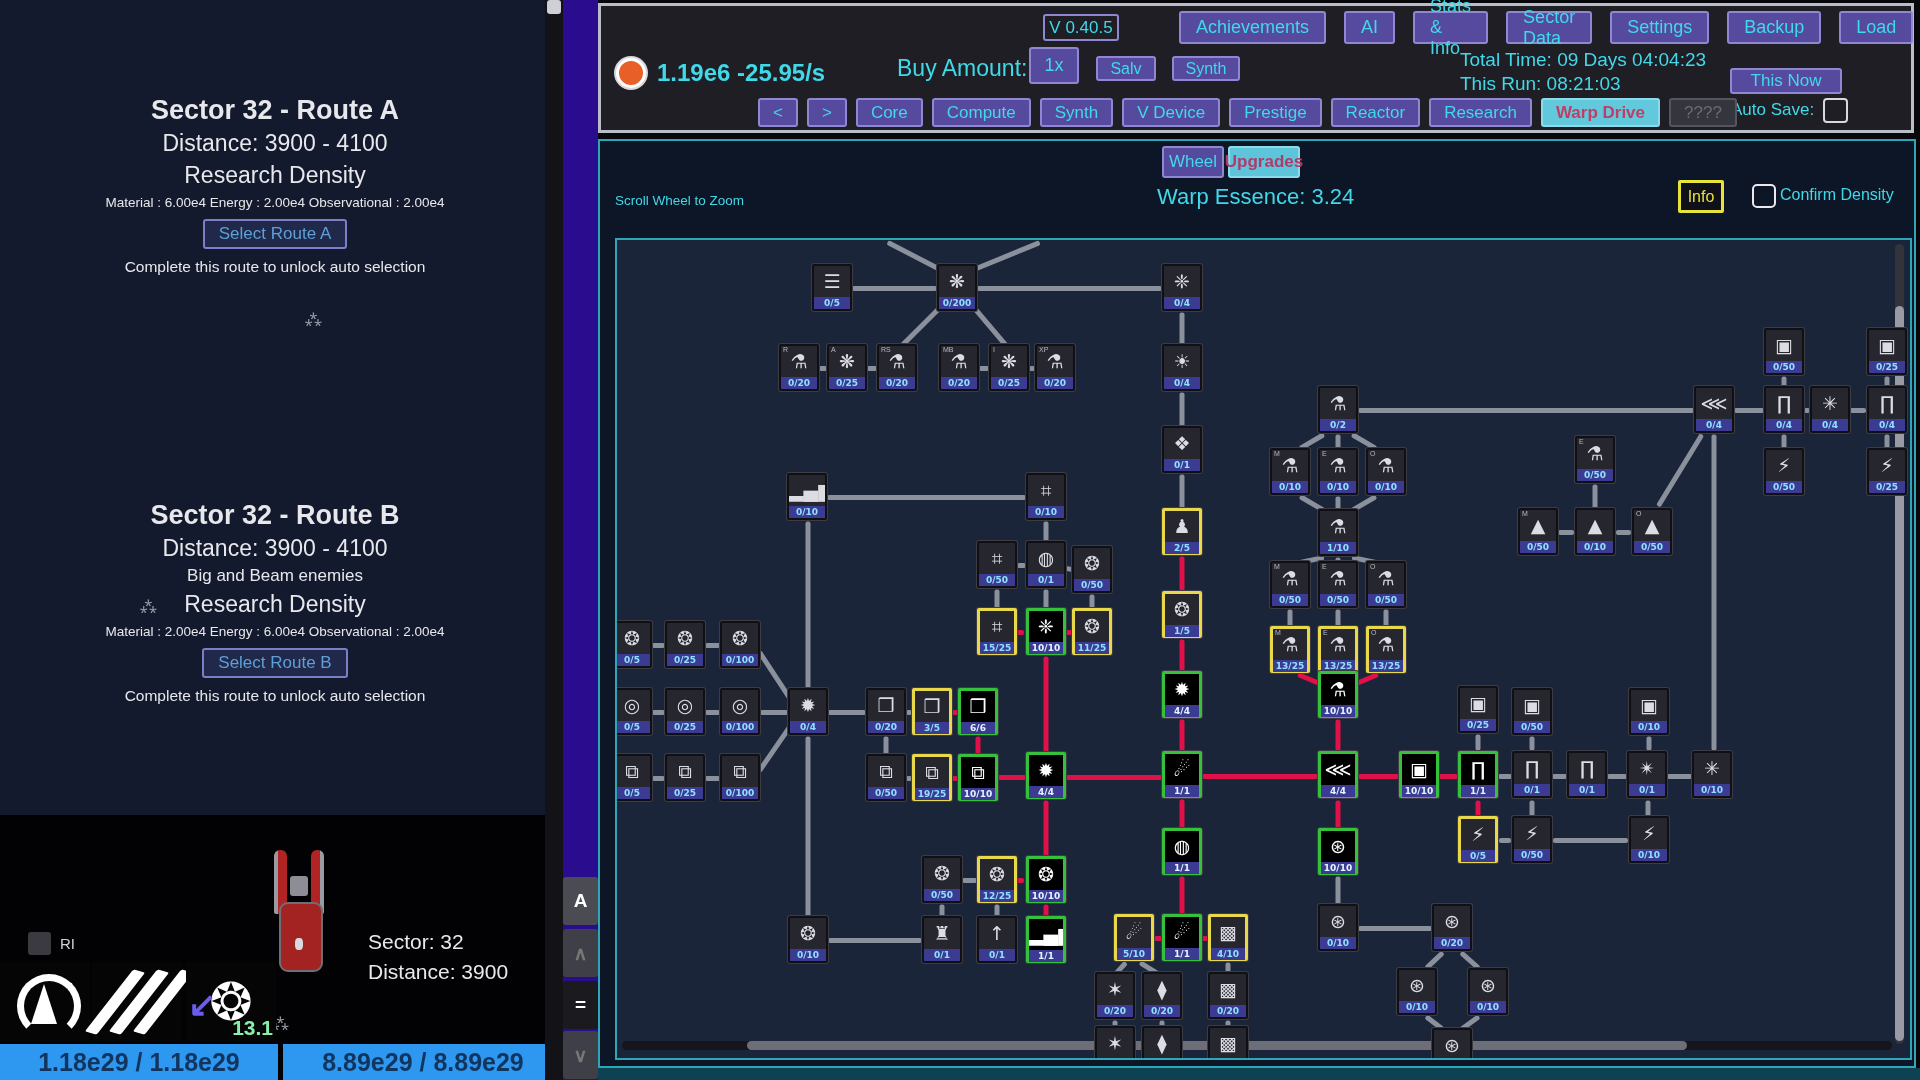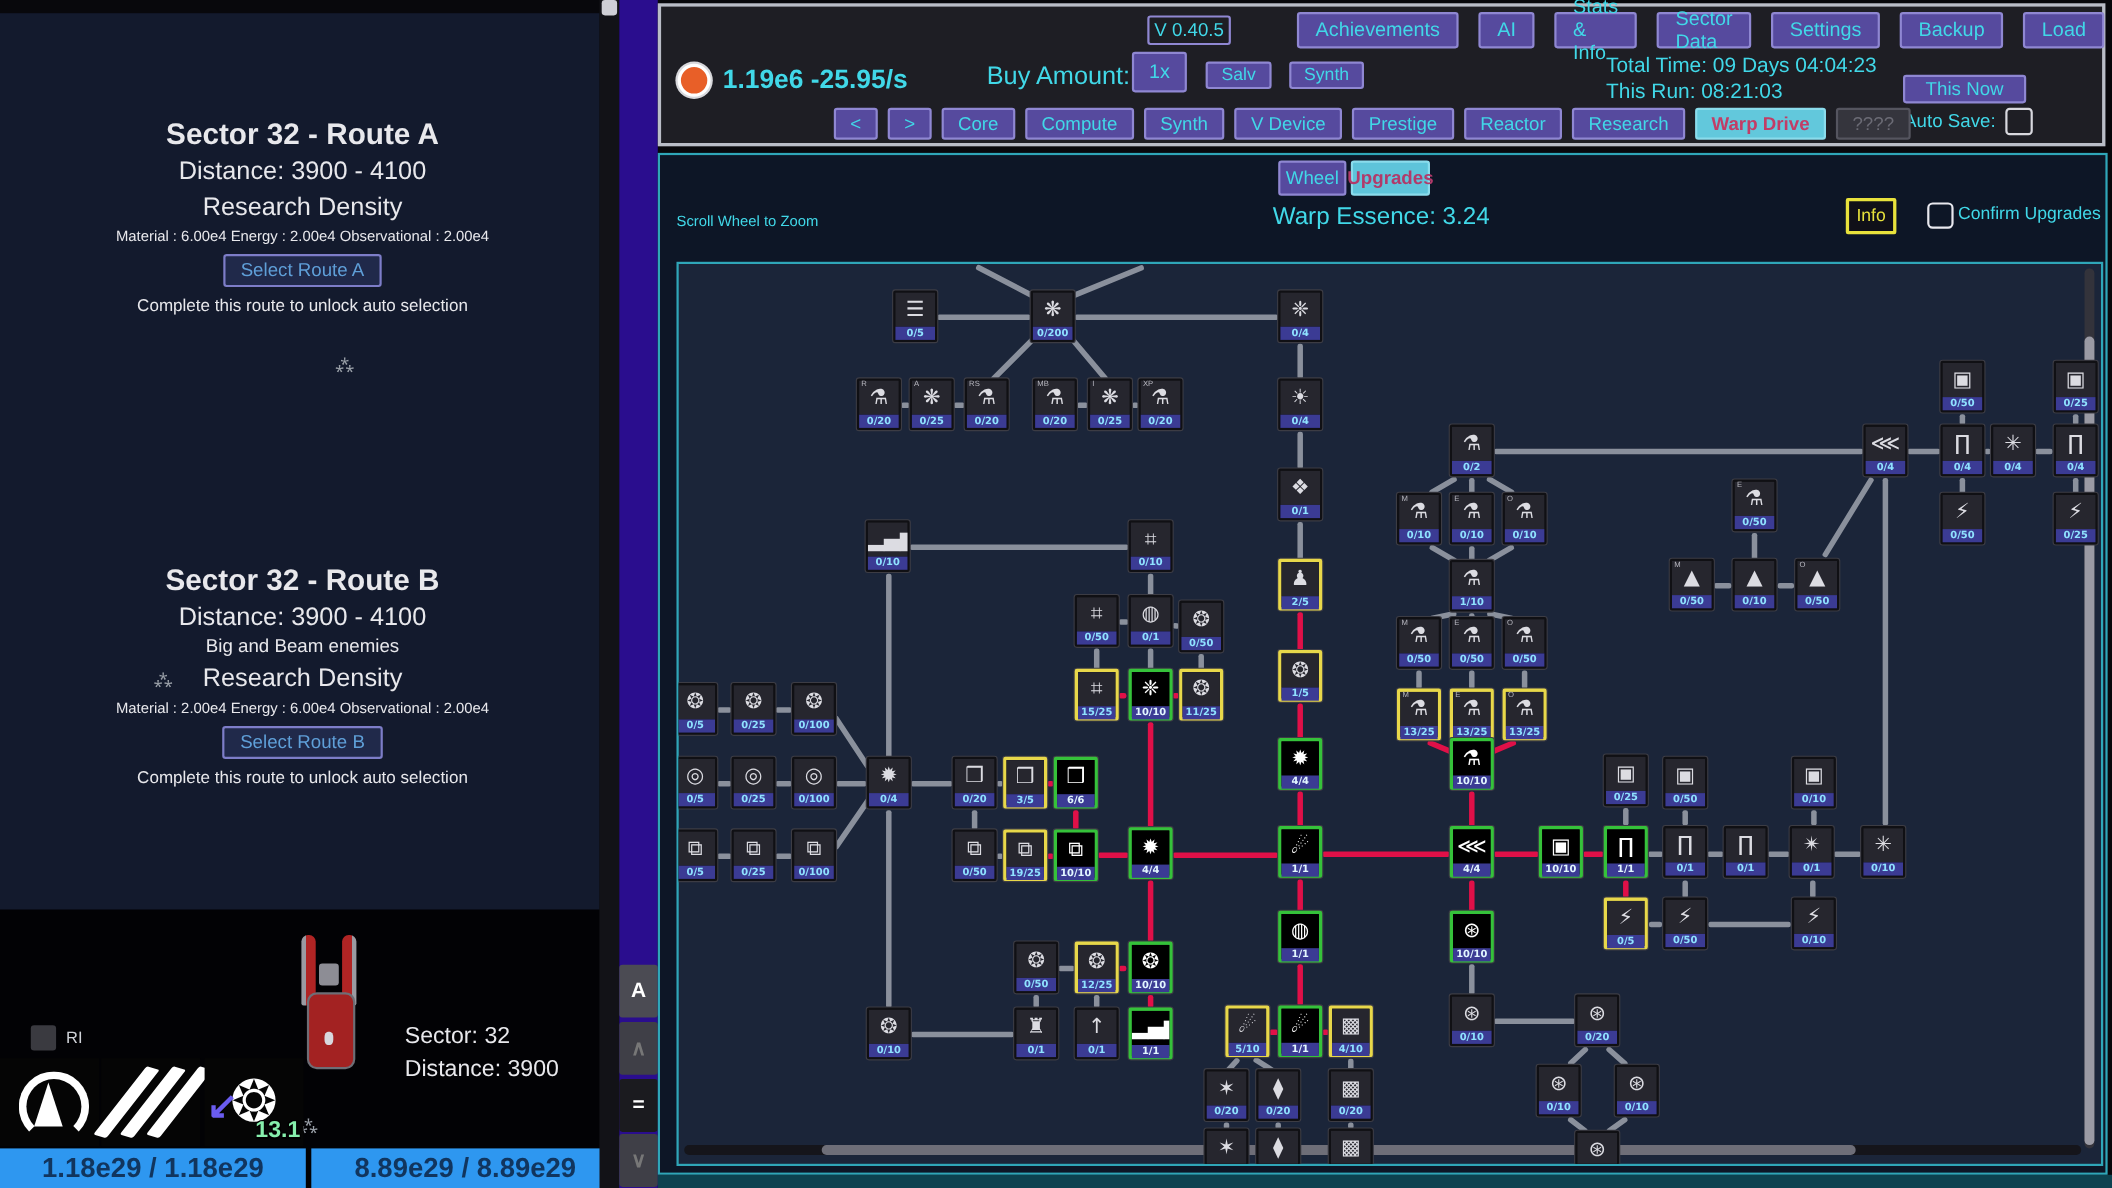--- a/index.html
+++ b/index.html
@@ -4,21 +4,21 @@
 <style>
   html,body{margin:0;padding:0;background:#050508;width:1920px;height:1080px;overflow:hidden;
     font-family:"Liberation Sans",sans-serif;}
   #stage{position:absolute;left:0;top:0;width:1920px;height:1080px;background:#08080c;}
   .abs{position:absolute;}
   .stars{background-image:
     radial-gradient(1.2px 1.2px at 22px 34px, rgba(255,255,255,.75), transparent 1.5px),
     radial-gradient(1px 1px at 120px 90px, rgba(200,210,255,.5), transparent 1.2px),
     radial-gradient(1.4px 1.4px at 80px 150px, rgba(255,255,255,.6), transparent 1.6px),
     radial-gradient(1px 1px at 170px 40px, rgba(255,255,255,.4), transparent 1.2px);
-    background-size:210px 170px,160px 140px,230px 190px,190px 150px;margin-top:12px;}
+    background-size:210px 170px,160px 140px,230px 190px,190px 150px;}
   
   #left-top{left:0;top:0;width:545px;height:815px;background:#131a2d;}
   #left-bottom{left:0;top:815px;width:545px;height:265px;background:#020205;}
   .route{left:30px;width:490px;text-align:center;color:#e8e8ec;}
   .rt-title{font-size:27px;font-weight:bold;}
   .rt-dist{font-size:23px;margin-top:4px;}
   .rt-cleared{font-size:16px;color:#93202f;font-weight:bold;margin-top:5px;}
   .rt-enemies{font-size:17px;margin-top:4px;}
   .rt-research{font-size:23px;margin-top:5px;}
   .rt-mats{font-size:13.5px;margin-top:6px;}
@@ -233,21 +233,21 @@
       </div>
   </div>
 
   <div class="abs" id="main-panel">
     <div class="pbtn" id="drive-tab">Wheel</div>
     <div class="pbtn" id="upgrades-tab">Upgrades</div>
     <div id="essence">Warp Essence: 3.24</div>
     <div id="scroll-hint">Scroll Wheel to Zoom</div>
     <div id="info-btn">Info</div>
     <div id="confirm-box"></div>
-    <div id="confirm-label">Confirm Upgrades</div>
+    <div id="confirm-label">Confirm Density</div>
 
     <div id="viewport">
       <div id="edges">
           <div class="edge g" style="left: 235px; top: 45.5px; width: 85px; transform: rotate(0deg);"></div>
           <div class="edge g" style="left: 360px; top: 45.5px; width: 185px; transform: rotate(0deg);"></div>
           <div class="edge g" style="left: 323px; top: 26.5px; width: 58.5918px; transform: rotate(-152.56deg);"></div>
           <div class="edge g" style="left: 357px; top: 26.5px; width: 71.3092px; transform: rotate(-22.249deg);"></div>
           <div class="edge g" style="left: 323px; top: 64.5px; width: 53.7401px; transform: rotate(135deg);"></div>
           <div class="edge g" style="left: 357px; top: 64.5px; width: 49.679px; transform: rotate(49.8991deg);"></div>
           <div class="edge g" style="left: 202px; top: 125.5px; width: 8px; transform: rotate(0deg);"></div>

